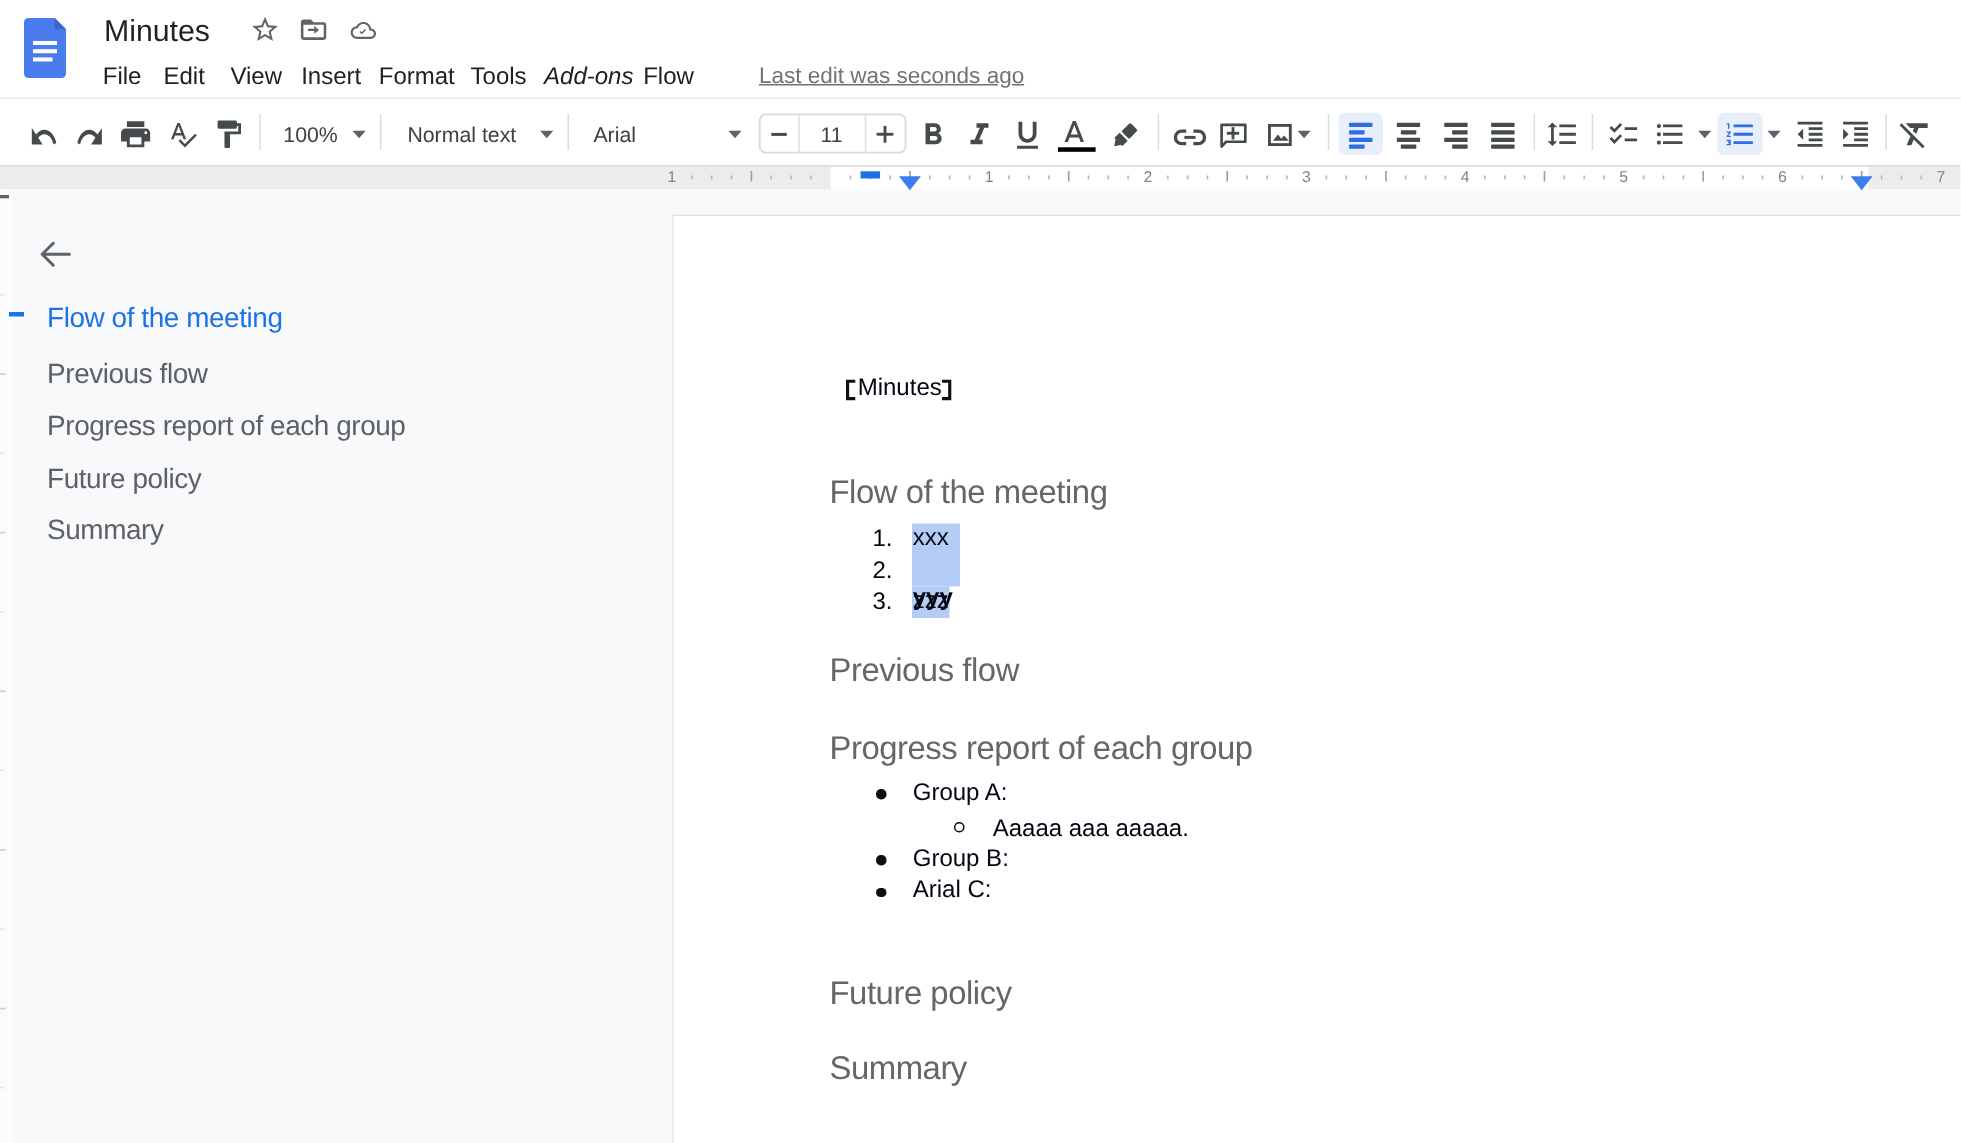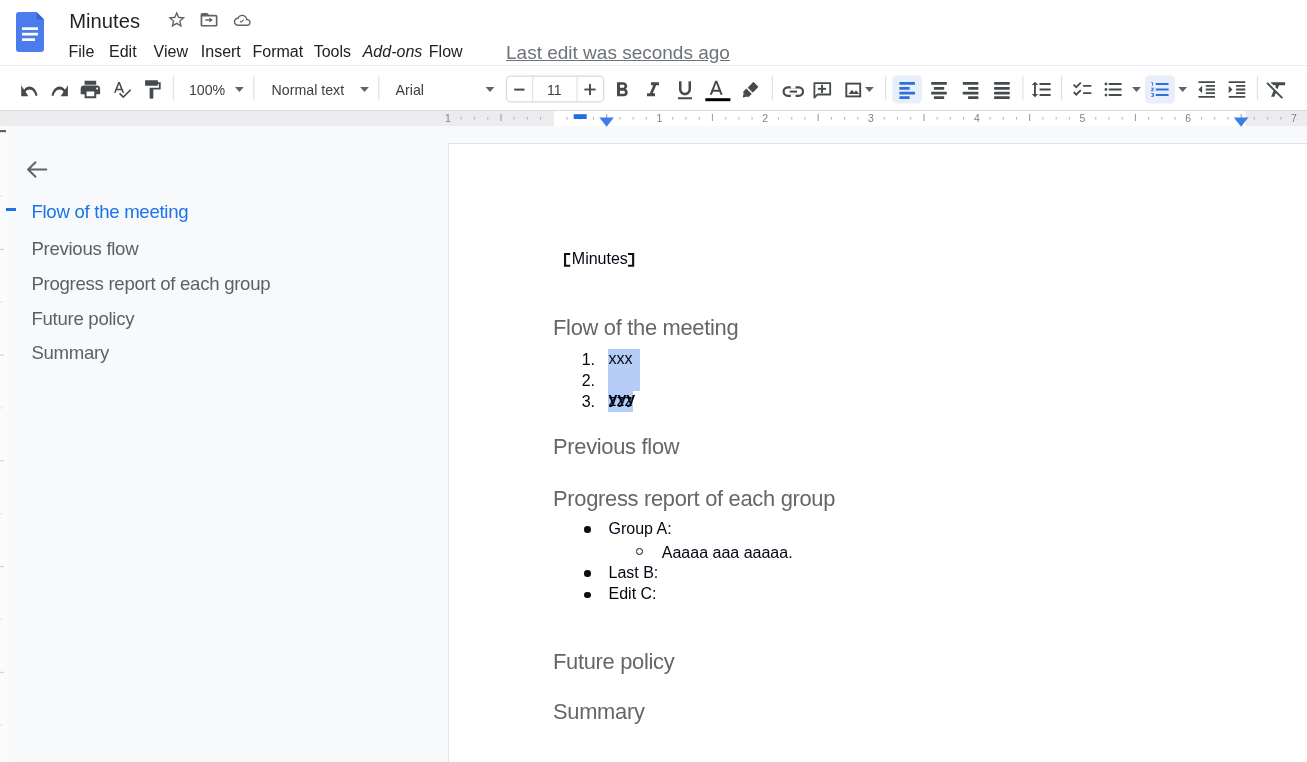--- a/index.html
+++ b/index.html
@@ -38,21 +38,21 @@
   </svg>
 <div class="abs" style="left:69.3px;top:10.2px;font-size:20.2px;color:#1e2126;">Minutes</div>
 <div class="abs menu" style="left:68.5px;top:42.8px;">File</div>
 <div class="abs menu" style="left:109.0px;top:42.8px;">Edit</div>
 <div class="abs menu" style="left:153.6px;top:42.8px;">View</div>
 <div class="abs menu" style="left:200.8px;top:42.8px;">Insert</div>
 <div class="abs menu" style="left:252.5px;top:42.8px;text-align:center;">Format</div>
 <div class="abs menu" style="left:313.7px;top:42.8px;text-align:right;">Tools</div>
 <div class="abs menu" style="left:362.7px;top:42.8px;font-style:italic;">Add-ons</div>
 <div class="abs menu" style="left:428.8px;top:42.8px;">Flow</div>
-<div class="abs" style="left:506px;top:41.8px;font-size:19px;color:#6d7378;text-decoration:underline;">Last edit was seconds ago</div>
+<div class="abs" style="left:506px;top:41.8px;font-size:15px;color:#6d7378;text-decoration:underline;">Last edit was seconds ago</div>
 <svg width="1307" height="44" style="position:absolute;left:0;top:66px">
     <rect x="892.3" y="9.2" width="29.6" height="28.2" rx="4.5" fill="#e9eefb"></rect>
     <rect x="1145.0" y="9.2" width="30.0" height="28.2" rx="4.5" fill="#e9eefb"></rect>
     <g transform="translate(19.60,10.76) scale(0.800,1.220)" fill="#454a4d">
       <path d="M12.5 8c-2.65 0-5.05.99-6.9 2.6L2 7v9h9l-3.62-3.62c1.39-1.16 3.16-1.88 5.12-1.88 3.54 0 6.55 2.31 7.6 5.5l2.37-.78C21.08 11.03 17.15 8 12.5 8z"></path>
     </g>
     <g transform="translate(50.30,10.76) scale(0.800,1.220)" fill="#454a4d">
       <path d="M18.4 10.6C16.55 8.99 14.15 8 11.5 8c-4.65 0-8.58 3.03-9.96 7.22L3.9 16c1.05-3.19 4.05-5.5 7.6-5.5 1.95 0 3.73.72 5.12 1.88L13 16h9V7l-3.6 3.6z"></path>
     </g>
     <g transform="translate(78.76,11.86) scale(0.970,0.970)" fill="#454a4d">
@@ -266,19 +266,19 @@
 <div class="abs body16" style="left:565px;top:350.9px;width:30px;text-align:right;">1.</div>
 <div class="abs body16" style="left:565px;top:372.1px;width:30px;text-align:right;">2.</div>
 <div class="abs body16" style="left:565px;top:393.3px;width:30px;text-align:right;">3.</div>
 <div class="abs body16" style="left:608.5px;top:349.6px;">xxx</div>
 <div class="abs body16" style="left:608.5px;top:390px;font-weight:bold;">yyy</div>
 <div class="abs body16" style="left:608.5px;top:392.0px;">zzz</div>
 <div class="abs h2" style="left:553.0px;top:434.2px;">Previous flow</div>
 <div class="abs h2" style="left:553.0px;top:485.8px;">Progress report of each group</div>
 <div class="abs body16" style="left:608.5px;top:520.2px;">Group A:</div>
 <div class="abs body16" style="left:661.8px;top:543.9px;">Aaaaa aaa aaaaa.</div>
-<div class="abs body16" style="left:608.5px;top:564.1px;">Last B:</div>
-<div class="abs body16" style="left:608.5px;top:585.3px;">Edit C:</div>
+<div class="abs body16" style="left:608.5px;top:564.1px;">Group B:</div>
+<div class="abs body16" style="left:608.5px;top:585.3px;">Arial C:</div>
 <div class="abs h2" style="left:553.0px;top:649.0px;">Future policy</div>
 <div class="abs h2" style="left:553.0px;top:698.5px;">Summary</div>
 <div class="abs" style="left:584.0px;top:526.0px;width:6.6px;height:6.6px;border-radius:50%;background:#0a0f14;"></div>
 <div class="abs" style="left:584.0px;top:570.4px;width:6.6px;height:6.6px;border-radius:50%;background:#0a0f14;"></div>
 <div class="abs" style="left:584.0px;top:591.6px;width:6.6px;height:6.6px;border-radius:50%;background:#0a0f14;"></div>
 <div class="abs" style="left:635.9px;top:548.4px;width:6.8px;height:6.8px;border-radius:50%;border:1.4px solid #0a0f14;box-sizing:border-box;"></div>
 </body></html>

